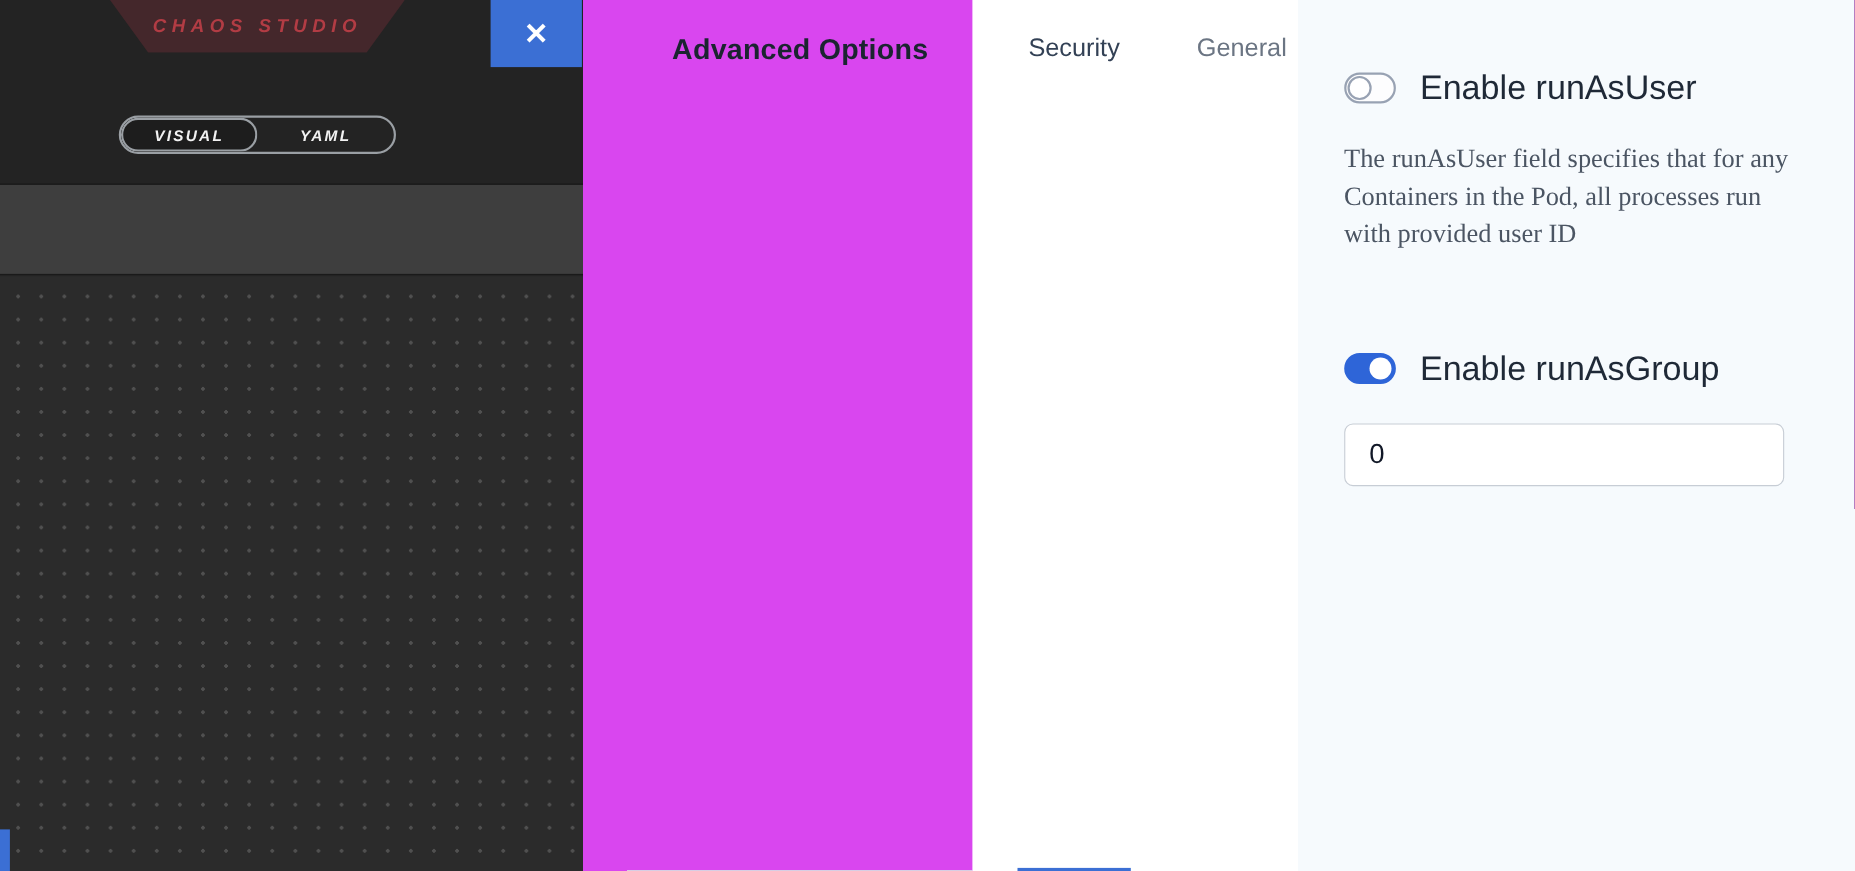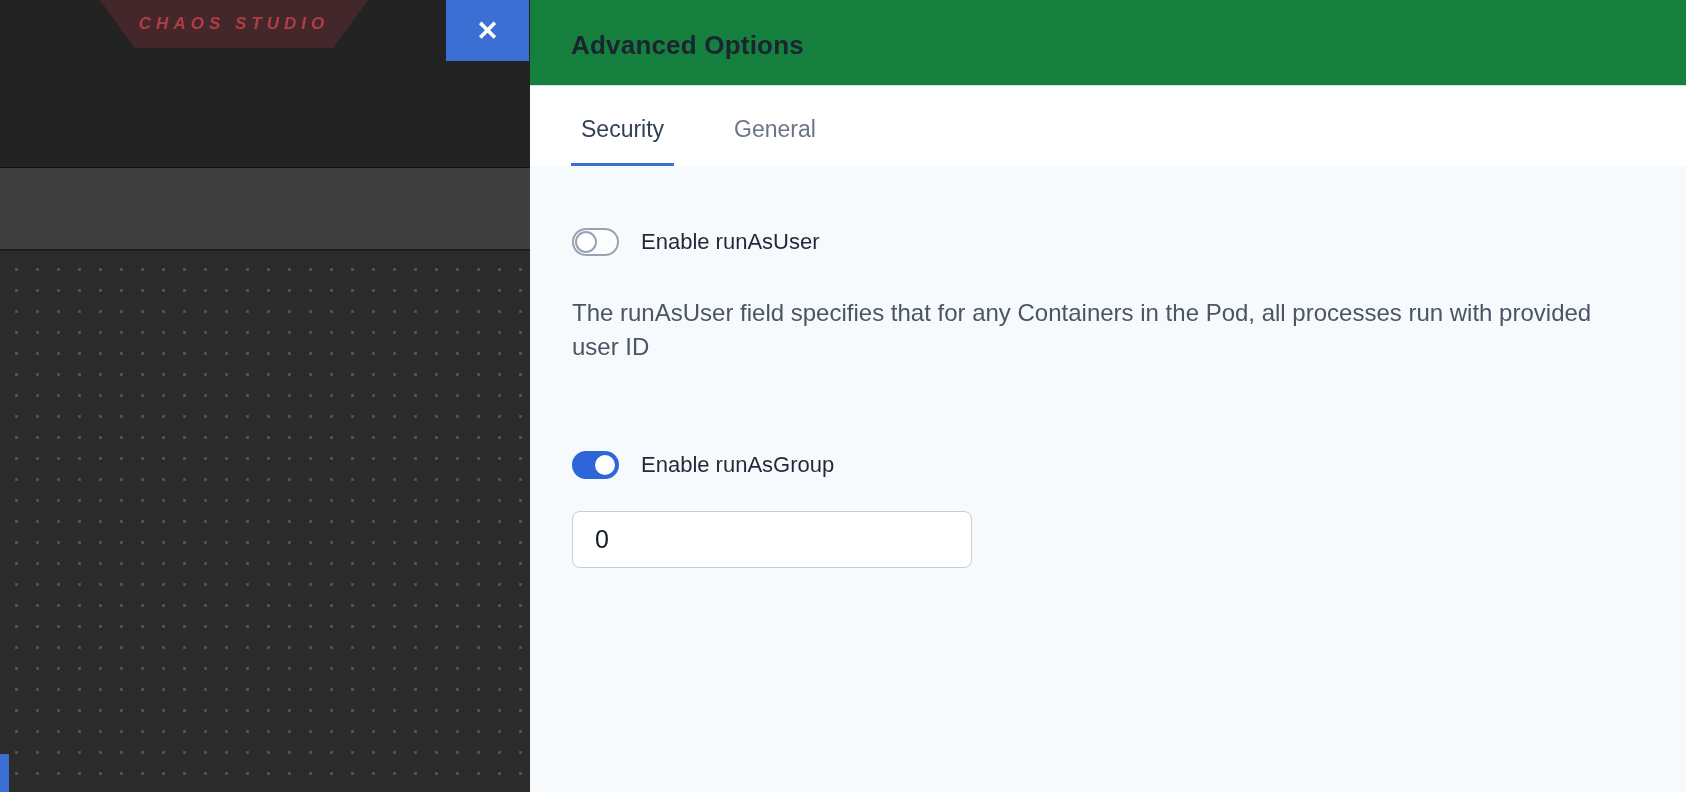--- a/index.html
+++ b/index.html
@@ -65,21 +65,21 @@
     position: absolute; left: 446px; top: 0; width: 83px; height: 61px;
     background: #3b6fd4; color: #ffffff; border: none;
     display: flex; align-items: center; justify-content: center;
     font-size: 27px; font-weight: 700; cursor: pointer;
     font-family: "Liberation Sans", sans-serif;
   }
 
   
   .drawer {
     position: absolute; left: 530px; top: 0; width: 1156px; height: 792px;
-    background: #15803d; display: flex; flex-direction: column;
+    background: #d946ef; display: flex; flex-direction: row; padding-left: 40px;
   }
   .drawer-header {
     padding: 30px 40px 24px 41px;
     border-bottom: 1px solid #d8dde2;
   }
   .drawer-title {
     font-size: 26px; font-weight: 700; color: #1b2430; letter-spacing: 0.2px;
   }
   .drawer-tabs {
     display: flex; gap: 50px; padding: 0 0 0 41px; background: #ffffff;
@@ -110,25 +110,26 @@
     border-radius: 50%; background: #ffffff; border: 2px solid #98a2b3;
   }
   .toggle.on {
     background: #2e65d8; border: 2px solid #2e65d8;
   }
   .toggle.on .knob {
     position: absolute; right: 2px; top: 2px; width: 20px; height: 20px;
     border-radius: 50%; background: #ffffff;
   }
   .toggle-label {
-    font-size: 22px; color: #1f2937; font-weight: 500;
+    font-size: 31px; color: #1f2937; font-weight: 500;
   }
   .field-desc {
-    margin-top: 40px; font-size: 24px; line-height: 1.42; color: #4b5563;
+    margin-top: 30px; font-size: 24px; line-height: 1.42; color: #4b5563;
     max-width: 1040px;
+    font-family: Liberation Serif, serif;
   }
   .group-gap { margin-top: 87px; }
   .num-input {
     margin-top: 32px; display: block;
     width: 400px; height: 57px;
     border: 1px solid #c7cdd5; border-radius: 8px;
     background: #ffffff; padding: 0 22px;
     font-size: 25px; color: #111827;
     font-family: "Liberation Sans", sans-serif;
     outline: none;
@@ -137,20 +138,28 @@
 </head>
 <body>
 
 <div id="screen">
 
   <div class="left-stage">
     <div class="brand-banner">
       <span class="brand-text">CHAOS STUDIO</span>
     </div>
 
+    <div class="view-toggle">
+      <div class="view-seg selected">
+        <span>VISUAL</span>
+      </div>
+      <div class="view-seg">
+        <span>YAML</span>
+      </div>
+    </div>
 
     <div class="stage-divider"></div>
     <div class="toolbar-strip"></div>
     <div class="canvas-grid"></div>
     <div class="mini-blue"></div>
   </div>
 
   <button class="close-btn">
     <span>✕</span>
   </button>

